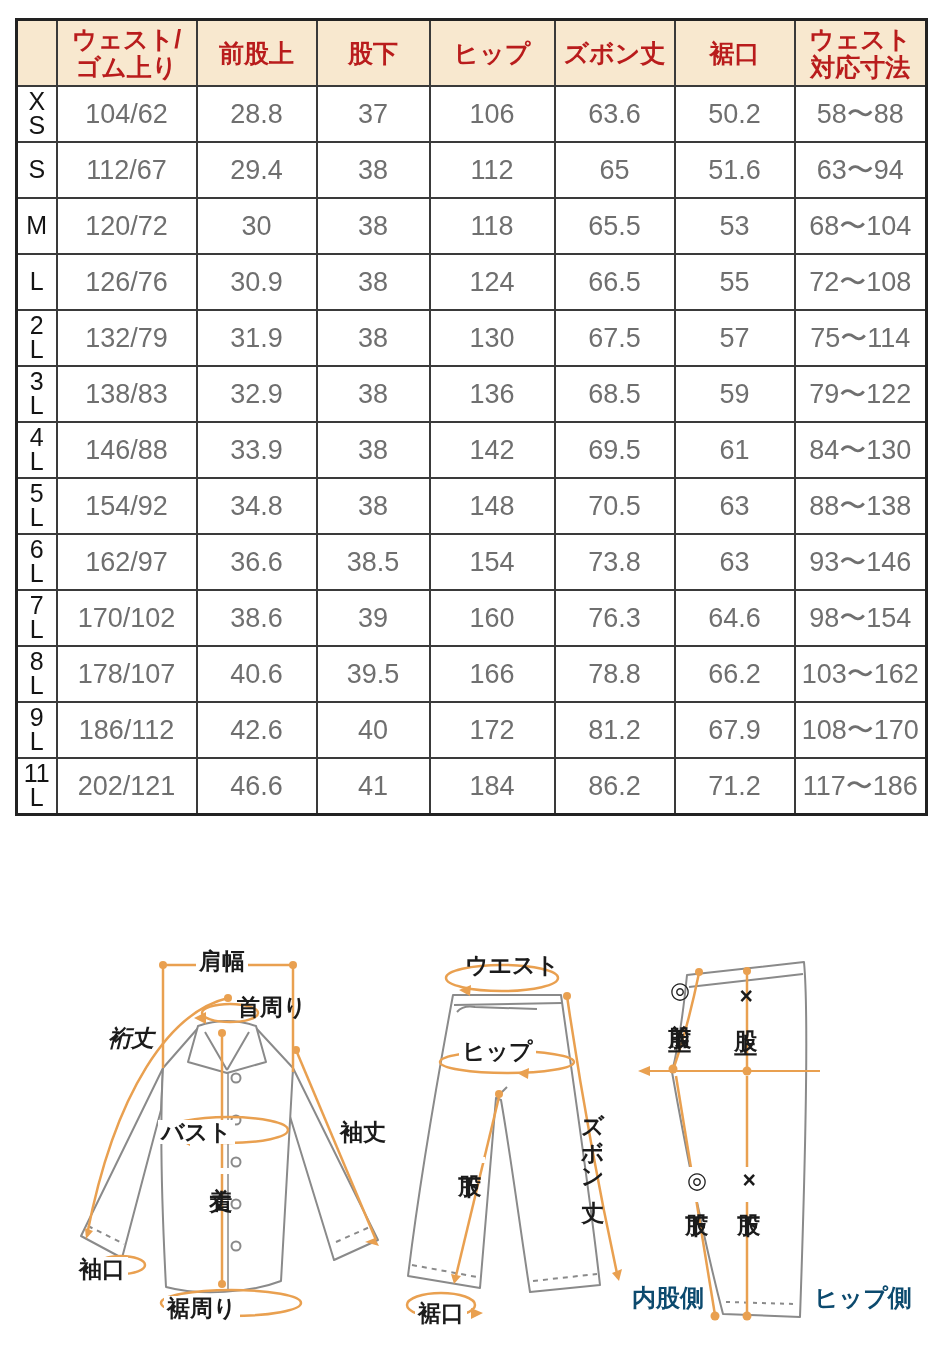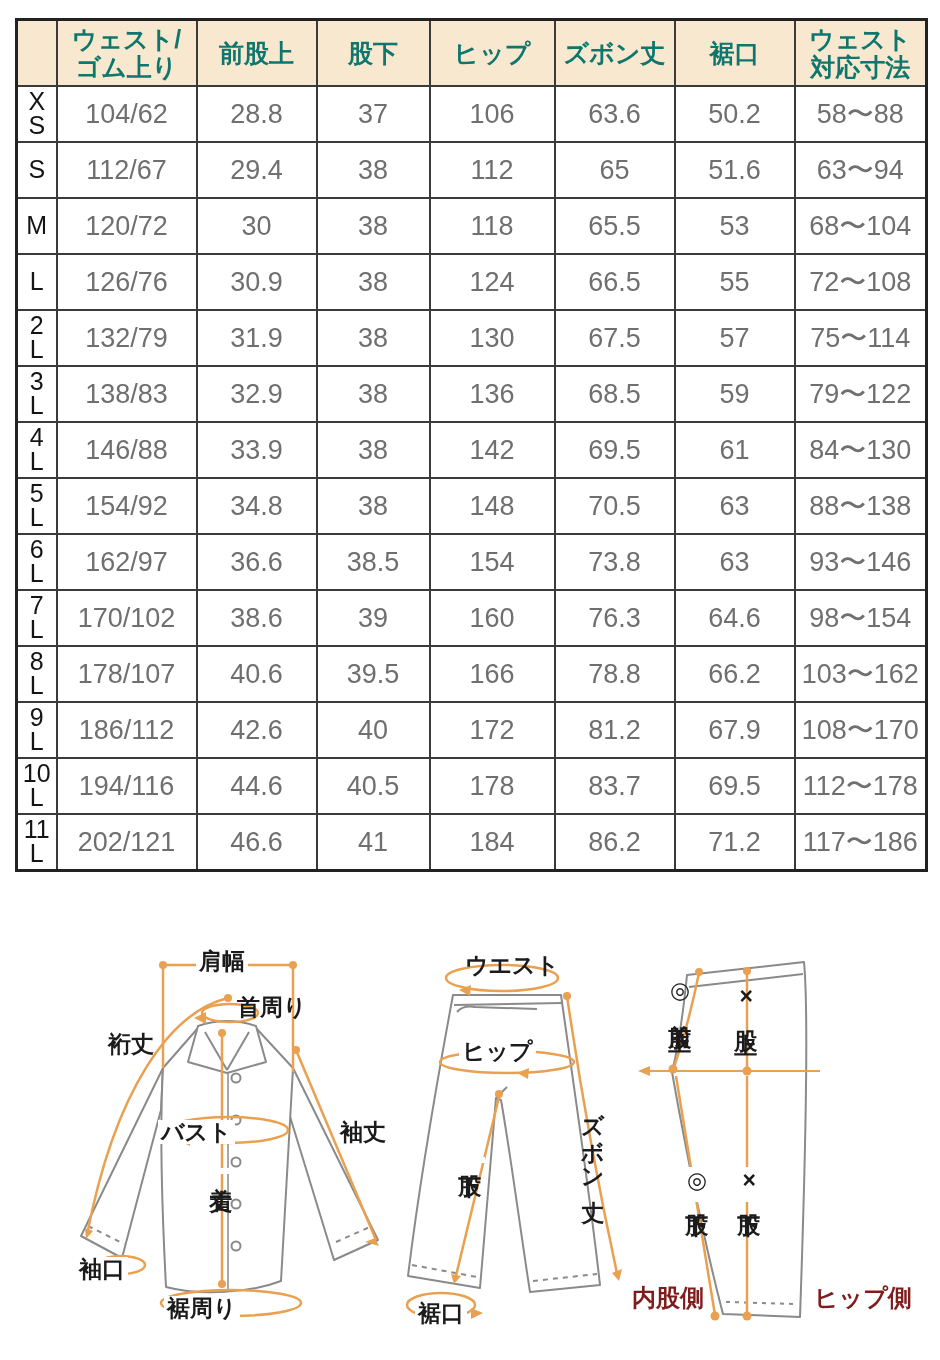--- a/index.html
+++ b/index.html
@@ -3,32 +3,32 @@
 <meta charset="utf-8">
 <style>
   html,body{margin:0;padding:0;background:#fff;}
   .page{position:relative;width:940px;height:1360px;background:#fff;overflow:hidden;
         font-family:"Liberation Sans","DejaVu Sans",sans-serif;}
   
   table.size-table{position:absolute;left:15px;top:18px;width:910px;border-collapse:collapse;
         table-layout:fixed;border:3px solid #222;}
   table.size-table th,table.size-table td{border:2px solid #3a3a3a;text-align:center;vertical-align:middle;
         padding:0;overflow:hidden;}
-  table.size-table thead th{background:#f8e8cf;color:#0f766e;font-size:25px;font-weight:600;
+  table.size-table thead th{background:#f8e8cf;color:#b91c1c;font-size:25px;font-weight:600;
         height:64px;line-height:1.12;white-space:pre-line;}
   td.cell-val{font-size:27px;color:#6f6f6f;height:54px;font-weight:400;letter-spacing:0px;}
   td.cell-size{font-size:25px;color:#141414;font-weight:500;line-height:0.95;white-space:pre-line;}
   
   .diagram{position:absolute;}
   .diagram svg{position:absolute;left:0;top:0;}
   .dlabel{position:absolute;font-size:23px;font-weight:bold;color:#1b1b1b;line-height:1.05;white-space:nowrap;}
   .vlabel{position:absolute;font-size:23px;font-weight:bold;color:#1b1b1b;
         writing-mode:vertical-rl;text-orientation:upright;letter-spacing:3px;line-height:1.05;}
   .bg{background:#fff;padding:0 3px;}
-  .muted{color:#7f1d1d;font-weight:bold;font-size:24px;}
+  .muted{color:#0c4a6e;font-weight:bold;font-size:24px;}
   .note{position:absolute;left:73px;top:1324px;font-size:27px;font-weight:bold;color:#141414;}
 </style>
 </head>
 <body>
 
 <div class="page">
 
   <table class="size-table">
     <colgroup>
       <col style="width:40px">
@@ -178,31 +178,20 @@
 L</td>
           <td class="cell-val">186/112</td>
           <td class="cell-val">42.6</td>
           <td class="cell-val">40</td>
           <td class="cell-val">172</td>
           <td class="cell-val">81.2</td>
           <td class="cell-val">67.9</td>
           <td class="cell-val">108〜170</td>
         </tr>
         <tr style="height: 56px;">
-          <td class="cell-size">10
-L</td>
-          <td class="cell-val">194/116</td>
-          <td class="cell-val">44.6</td>
-          <td class="cell-val">40.5</td>
-          <td class="cell-val">178</td>
-          <td class="cell-val">83.7</td>
-          <td class="cell-val">69.5</td>
-          <td class="cell-val">112〜178</td>
-        </tr>
-        <tr style="height: 56px;">
           <td class="cell-size">11
 L</td>
           <td class="cell-val">202/121</td>
           <td class="cell-val">46.6</td>
           <td class="cell-val">41</td>
           <td class="cell-val">184</td>
           <td class="cell-val">86.2</td>
           <td class="cell-val">71.2</td>
           <td class="cell-val">117〜186</td>
         </tr>
@@ -248,21 +237,21 @@
           <polygon points="26,299 25,288 33,291"></polygon>
           <polygon points="118,200 130,194 130,206"></polygon>
           <polygon points="319,306 305,302 315,298"></polygon>
           <polygon points="28,332 40,327 39,338"></polygon>
           <polygon points="120,374 132,368 132,380"></polygon>
         </g>
       </g>
     </svg>
     <div class="dlabel bg" style="left:136px;top:9px;">肩幅</div>
     <div class="dlabel" style="left:177px;top:55px;">首周り</div>
-    <div class="dlabel" style="left:48px;top:92px;">裄丈</div>
+    <div class="dlabel" style="left:48px;top:86px;font-style:italic;">裄丈</div>
     <div class="dlabel bg" style="left:98px;top:180px;">バスト</div>
     <div class="dlabel" style="left:272px;top:180px;margin-left:8px;">袖丈</div>
     <div class="vlabel bg" style="left:146px;top:228px;">着丈</div>
     <div class="dlabel bg" style="left:16px;top:317px;">袖口</div>
     <div class="dlabel bg" style="left:104px;top:356px;">裾周り</div>
   </div>
 
   <div class="diagram" style="left:395px;top:945px;width:270px;height:387px;">
     <svg width="270" height="387" viewBox="0 0 270 387">
       <g fill="#fff" stroke="#8a8a8a" stroke-width="2" stroke-linejoin="round">

